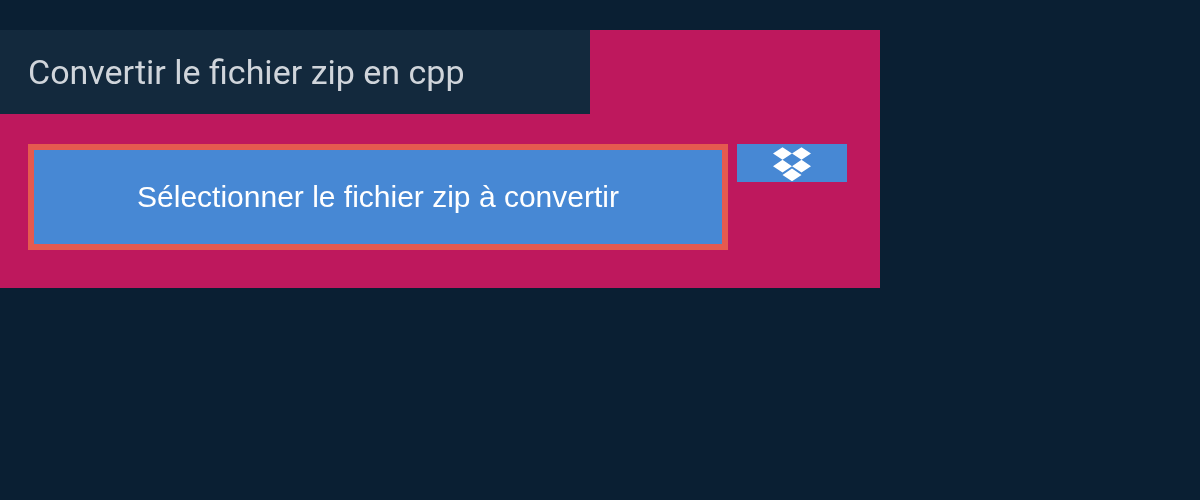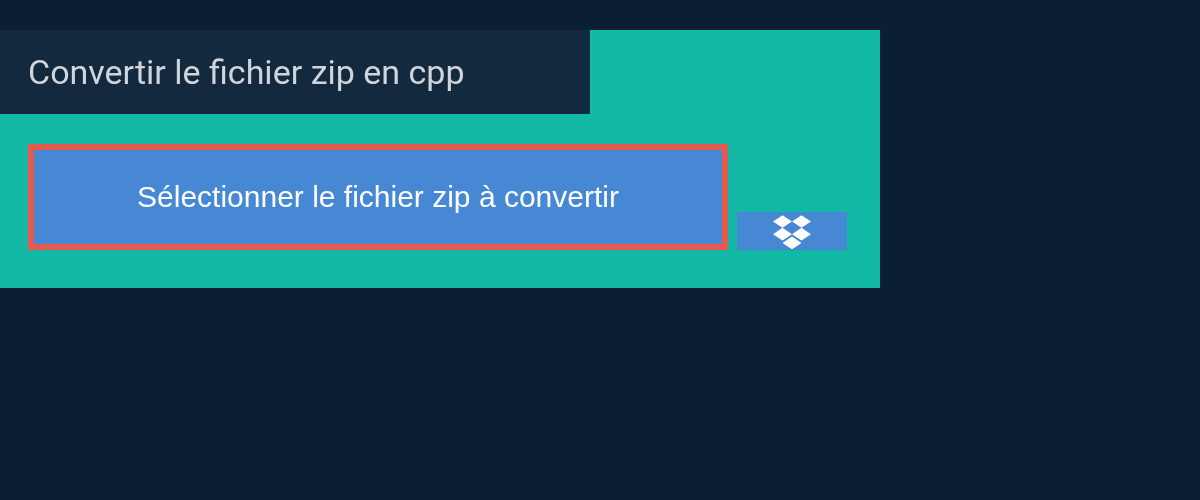--- a/index.html
+++ b/index.html
@@ -9,39 +9,39 @@
     }
     body {
       width: 1200px;
       height: 500px;
       background-color: #0a1f33;
       font-family: -apple-system, BlinkMacSystemFont, "Segoe UI", Roboto, sans-serif;
       overflow: hidden;
     }
     .container {
       width: 880px;
-      background-color: #14b8a6;
+      background-color: #be185d;
       margin-top: 30px;
     }
     .title-bar {
       background-color: #13293d;
       padding: 22px 28px;
       display: inline-block;
       min-width: 590px;
     }
     .title {
       color: #d0d5db;
       font-size: 34px;
       font-weight: 400;
     }
     .button-area {
       padding: 30px 28px 38px 28px;
       display: flex;
       gap: 9px;
-      align-items: flex-end;
+      align-items: flex-start;
     }
     .select-button {
       background-color: #4788d4;
       border: 6px solid #e55a4f;
       color: #ffffff;
       font-size: 30px;
       font-weight: 400;
       padding: 30px 50px;
       cursor: pointer;
       text-align: center;

